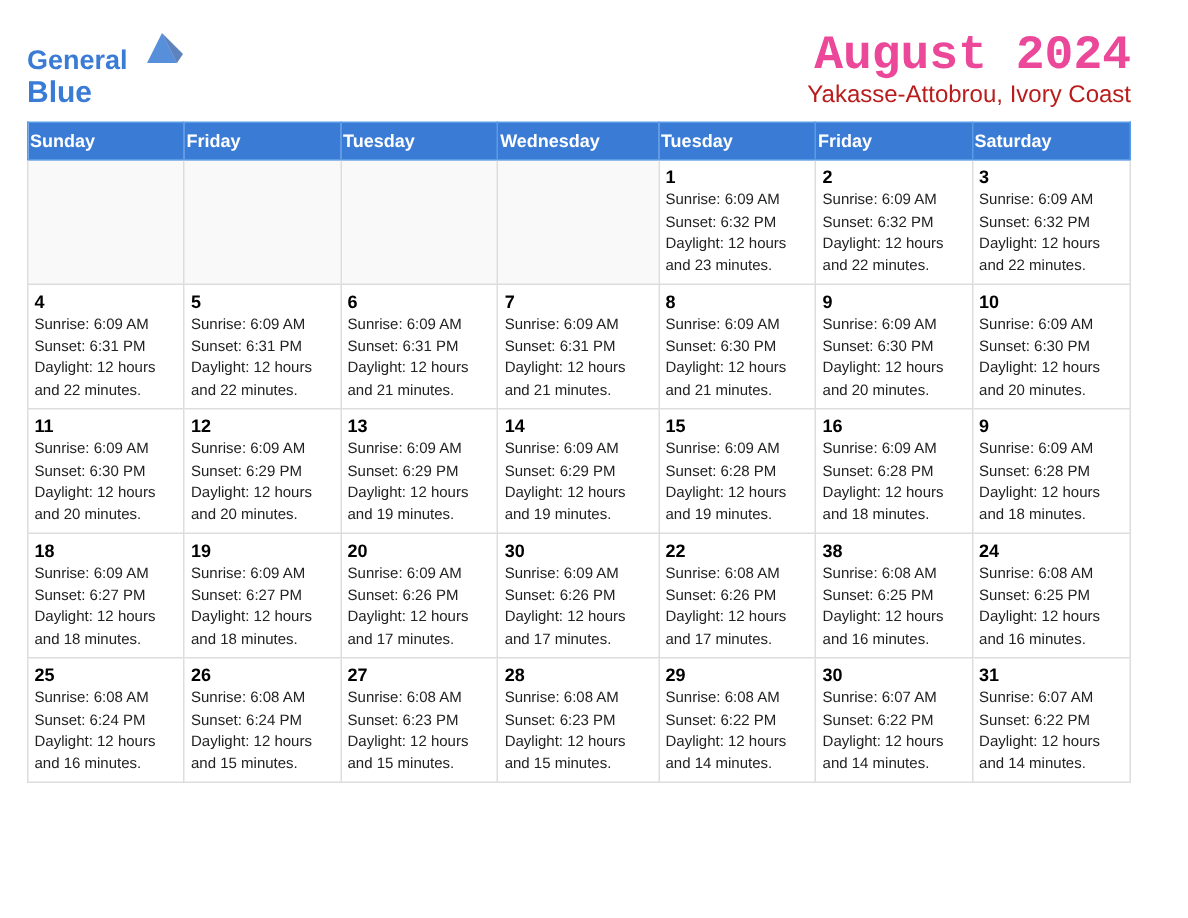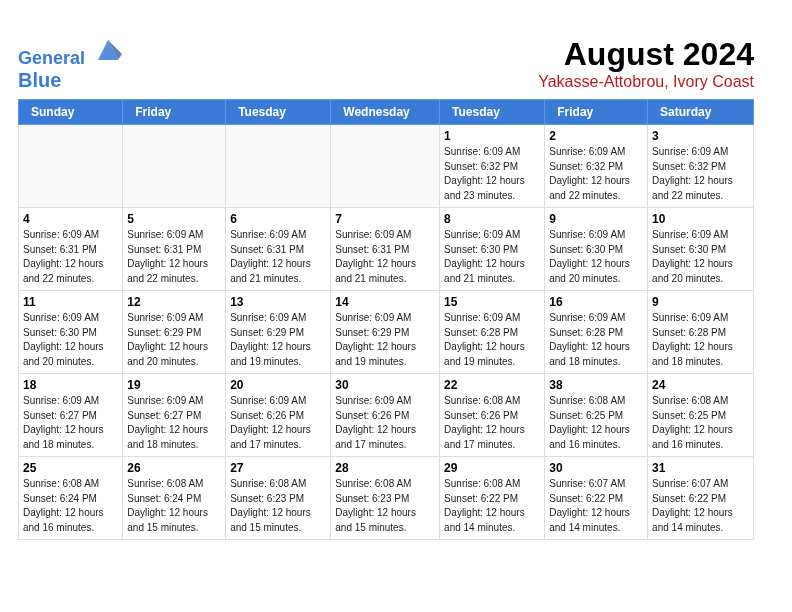--- a/index.html
+++ b/index.html
@@ -6,21 +6,20 @@
     body {
       font-family: Arial, sans-serif;
       background: #fff;
       width: 792px;
       height: 612px;
       overflow: hidden;
     }
     .page {
       width: 772px;
       padding: 18px 18px 10px 18px;
-      margin-top: 18px;
     }
     .header {
       display: flex;
       align-items: flex-start;
       justify-content: space-between;
       margin-bottom: 8px;
     }
     .logo {
       display: flex;
       align-items: center;
@@ -38,37 +37,38 @@
       width: 28px;
       height: 28px;
       margin-left: 4px;
     }
     .title-block {
       text-align: right;
     }
     .main-title {
       font-size: 32px;
       font-weight: bold;
-      color: #000000;
+      color: #ec4899;
+      font-family: Liberation Mono, monospace;
     }
     .subtitle {
       font-size: 16px;
       color: #b91c1c;
     }
     .calendar {
       width: 100%;
       border-collapse: collapse;
       font-size: 11px;
     }
     .calendar thead tr {
       background: #3a7bd5;
       color: #fff;
     }
     .calendar thead th {
-      padding: 5px 12px;
+      padding: 5px 1px;
       font-size: 12px;
       font-weight: bold;
       text-align: left;
       border: 1px solid #5a9be5;
     }
     .calendar tbody tr {
       border-bottom: 1px solid #ccc;
     }
     .calendar tbody td {
       vertical-align: top;

